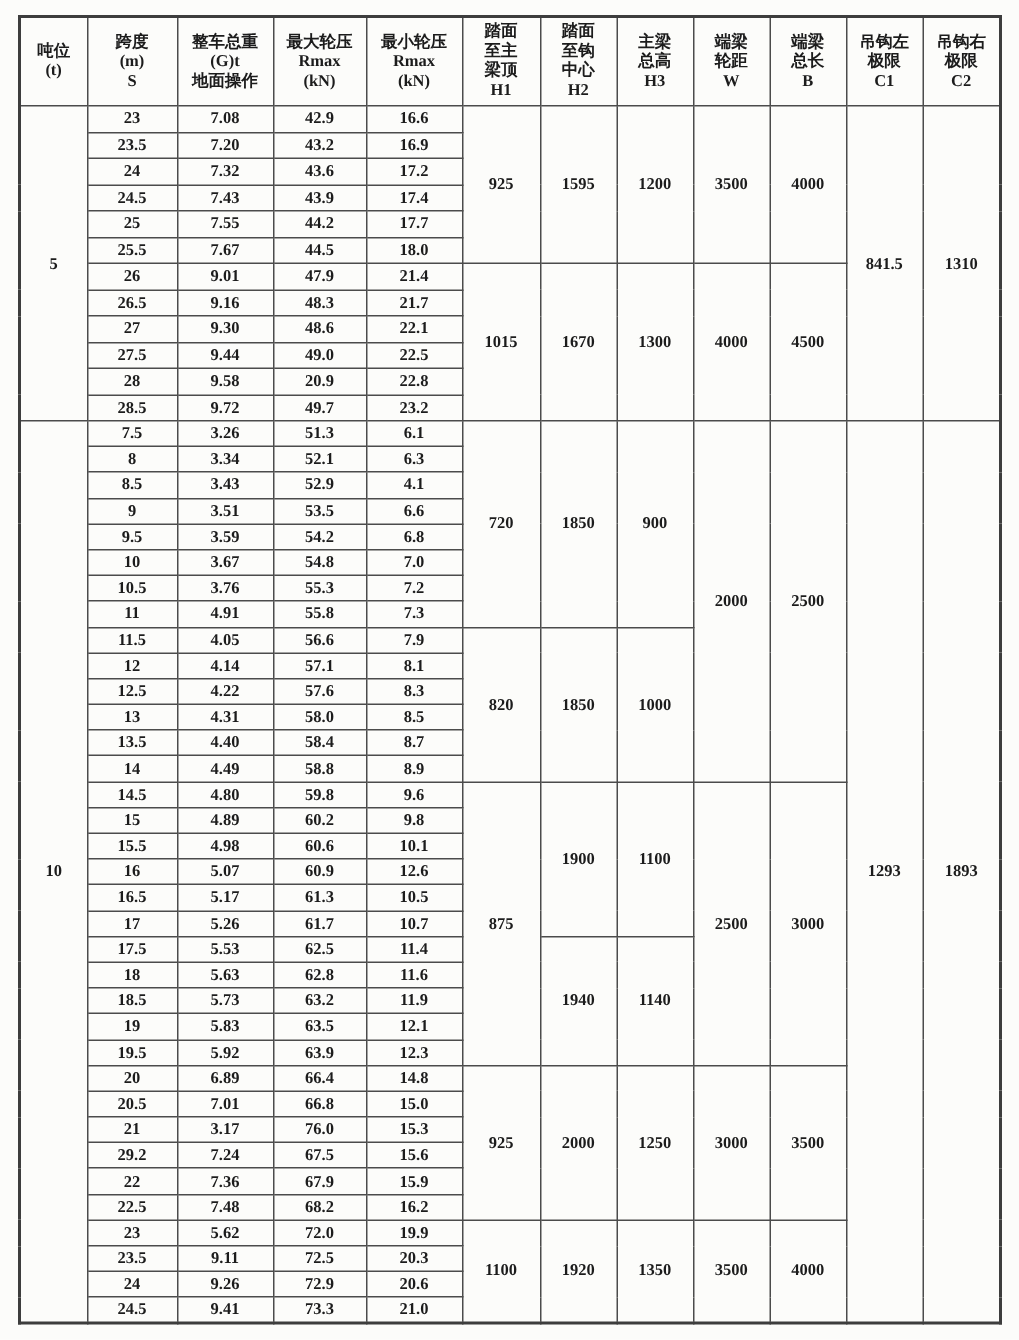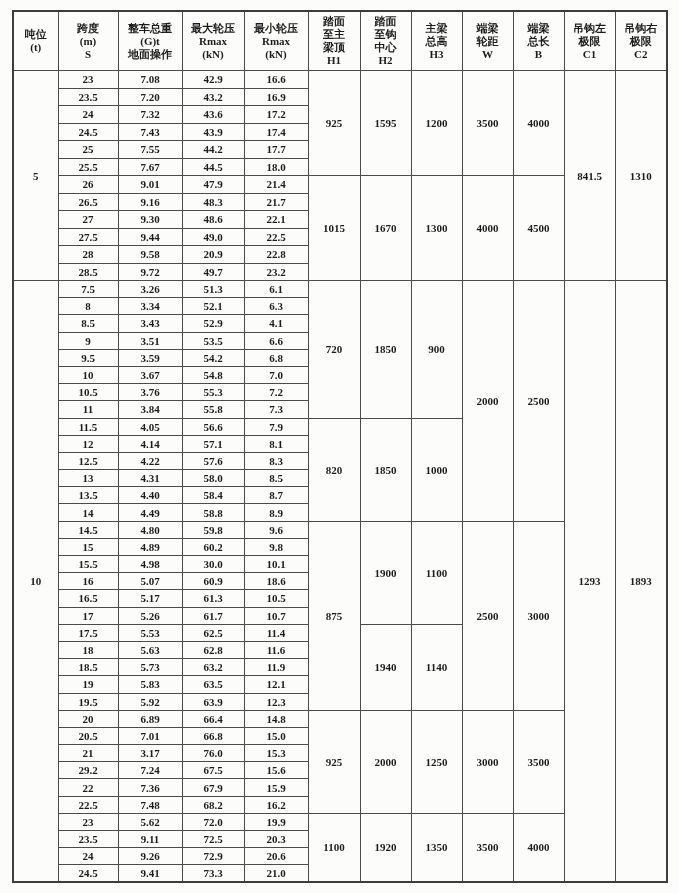--- a/index.html
+++ b/index.html
@@ -261,21 +261,21 @@
           <td>7.0</td>
         </tr>
         <tr>
           <td>10.5</td>
           <td>3.76</td>
           <td>55.3</td>
           <td>7.2</td>
         </tr>
         <tr>
           <td>11</td>
-          <td>3.84</td>
+          <td>4.91</td>
           <td>55.8</td>
           <td>7.3</td>
         </tr>
         <tr>
           <td>11.5</td>
           <td>4.05</td>
           <td>56.6</td>
           <td>7.9</td>
           <td rowspan="6">820</td>
           <td rowspan="6">1850</td>
@@ -324,28 +324,28 @@
         </tr>
         <tr>
           <td>15</td>
           <td>4.89</td>
           <td>60.2</td>
           <td>9.8</td>
         </tr>
         <tr>
           <td>15.5</td>
           <td>4.98</td>
-          <td>30.0</td>
+          <td>60.6</td>
           <td>10.1</td>
         </tr>
         <tr>
           <td>16</td>
           <td>5.07</td>
           <td>60.9</td>
-          <td>18.6</td>
+          <td>12.6</td>
         </tr>
         <tr>
           <td>16.5</td>
           <td>5.17</td>
           <td>61.3</td>
           <td>10.5</td>
         </tr>
         <tr>
           <td>17</td>
           <td>5.26</td>

